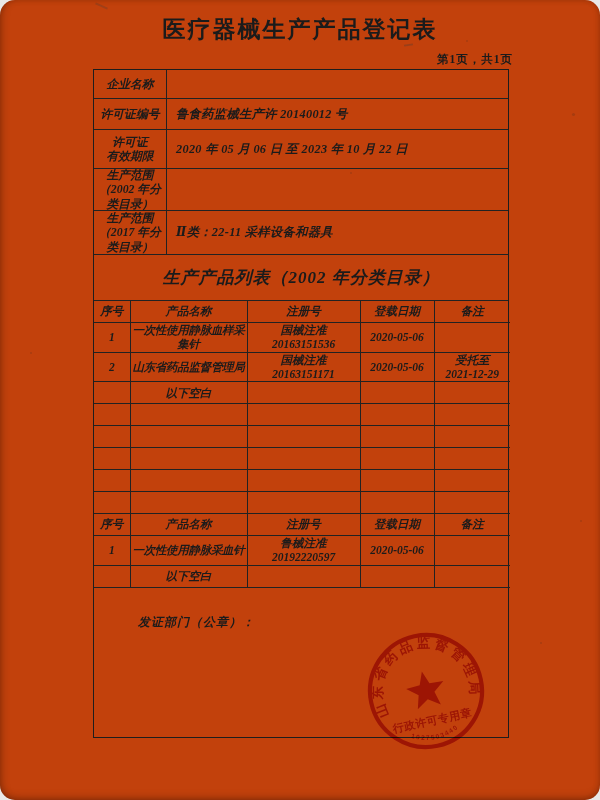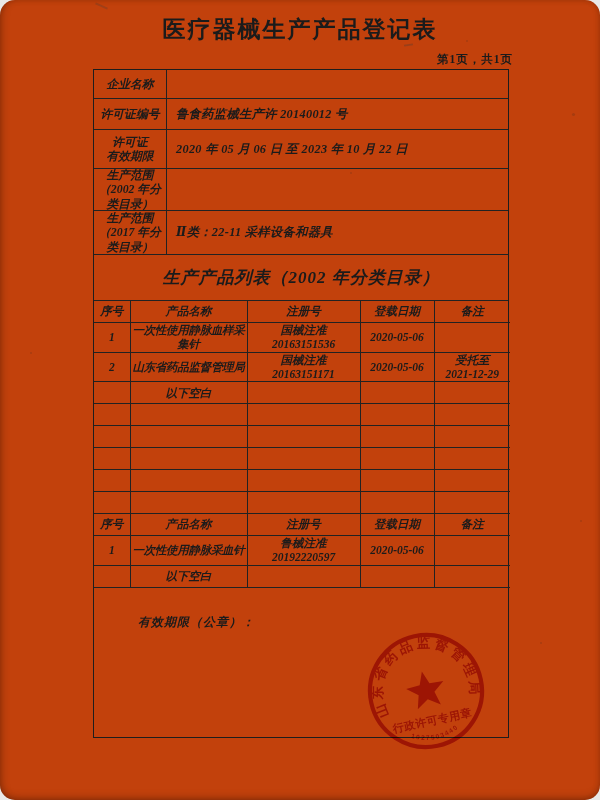--- a/index.html
+++ b/index.html
@@ -241,21 +241,21 @@
         <td></td>
         <td>以下空白</td>
         <td></td>
         <td></td>
         <td></td>
       </tr>
     </tbody>
       </table>
 
     <div class="bottom-cell">
-      <div class="issuer">有效期限（公章）：</div>
+      <div class="issuer">发证部门（公章）：</div>
     </div>
   </div>
 
   <div class="seal">
     <svg viewBox="0 0 170 170">
       <defs>
         <path id="arc-top" d="M 45.1 103.6 A 44 44 0 1 1 124.9 103.6" fill="none"></path>
         <path id="arc-bottom" d="M 50.4 119.7 A 49 49 0 0 0 119.7 119.7" fill="none"></path>
       </defs>
       <g fill="#c8382e">

